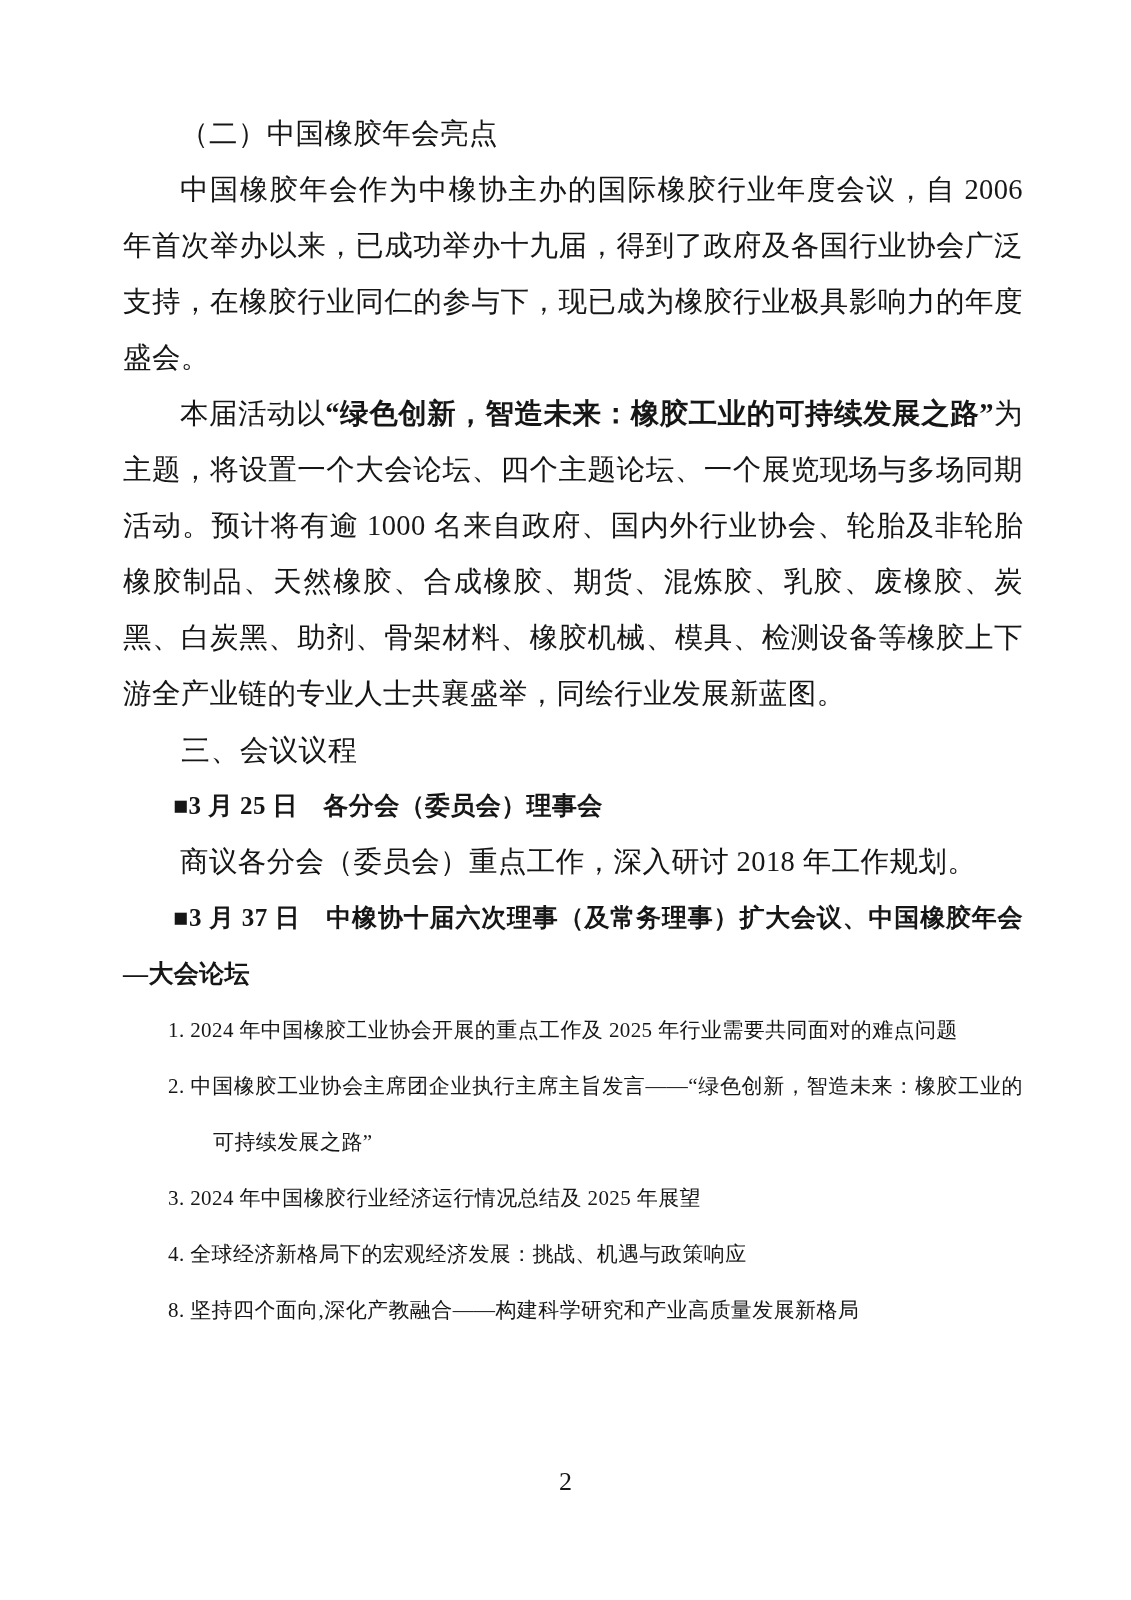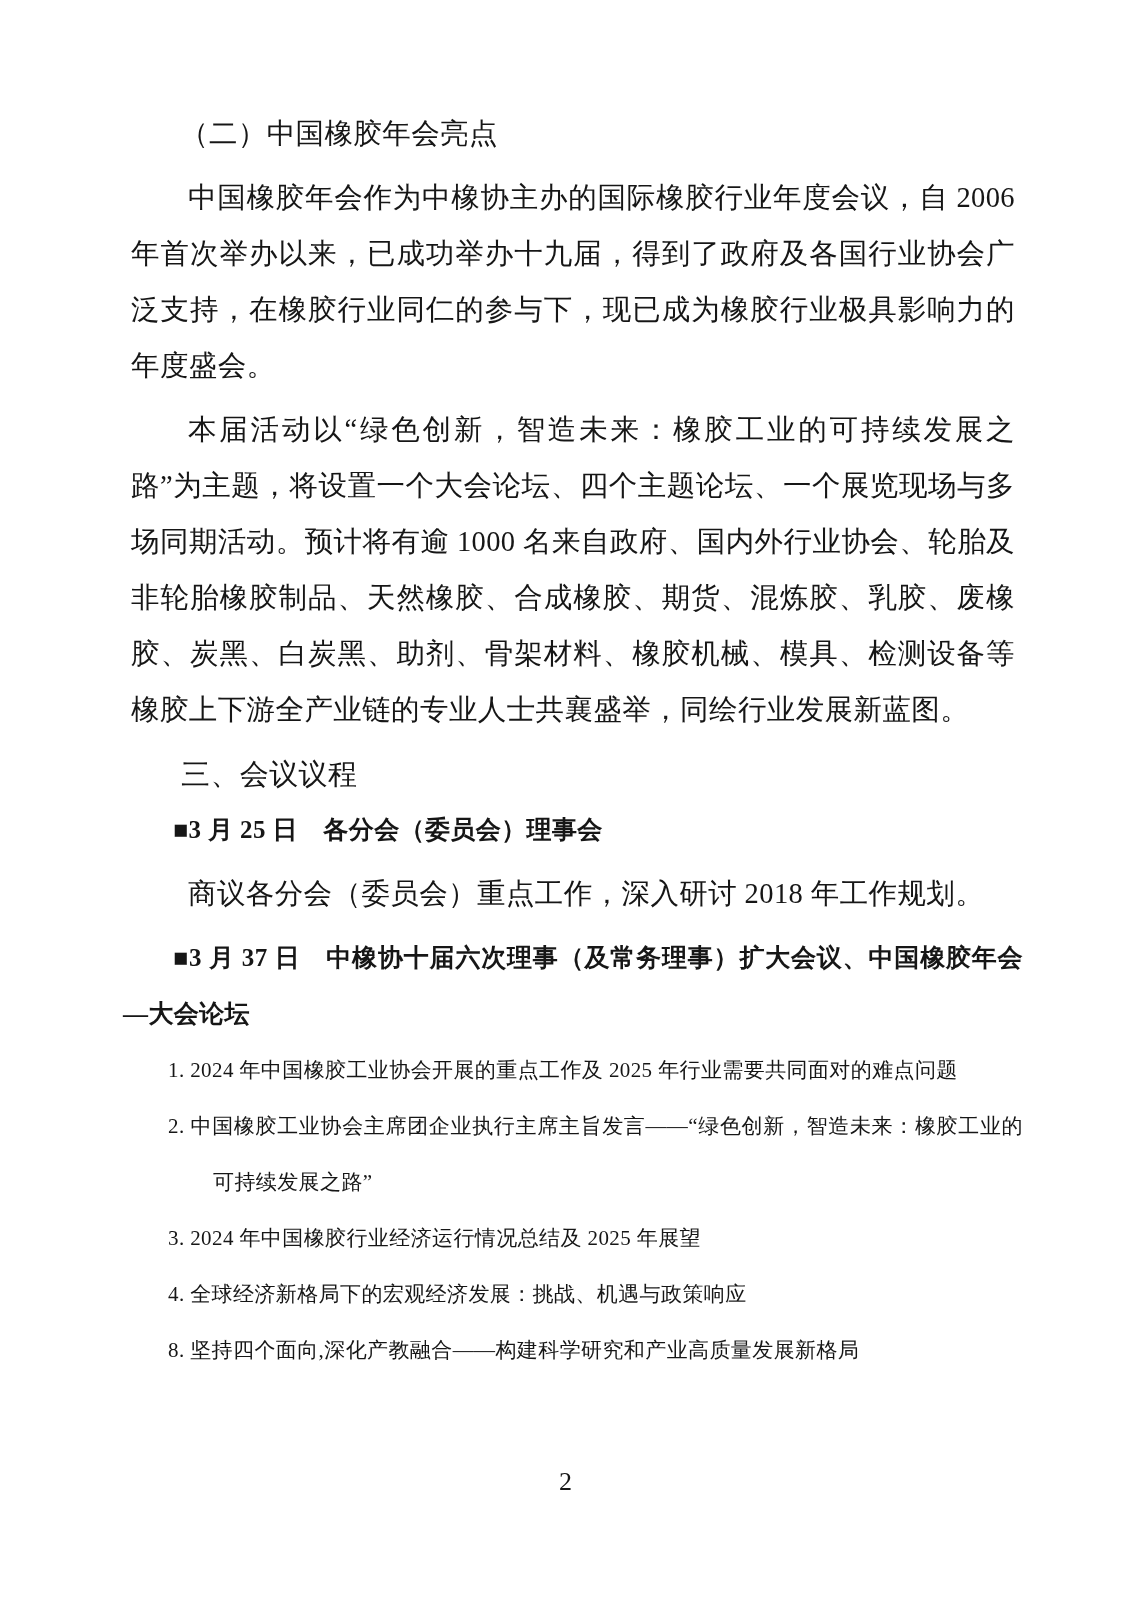--- a/index.html
+++ b/index.html
@@ -17,36 +17,36 @@
     color: #161616;
   }
   .content {
     position: absolute;
     left: 123px;
     top: 106px;
     width: 900px;
   }
   
   .para {
-    margin: 8px;
+    margin: 0;
     font-size: 28.5px;
     line-height: 56px;
     text-align: justify;
     text-indent: 2em;
     letter-spacing: 0.4px;
   }
   .subheading {
     margin: 0;
     font-size: 28.5px;
     line-height: 56px;
     text-indent: 2em;
     letter-spacing: 0.4px;
   }
   .bold-run {
-    font-weight: 400;
+    font-weight: 700;
   }
   
   .heading-hei {
     margin: 0;
     font-size: 29px;
     line-height: 56px;
     text-indent: 2em;
     font-weight: 400;
     font-family: "Liberation Sans", "DejaVu Sans", sans-serif;
     letter-spacing: 0.4px;

